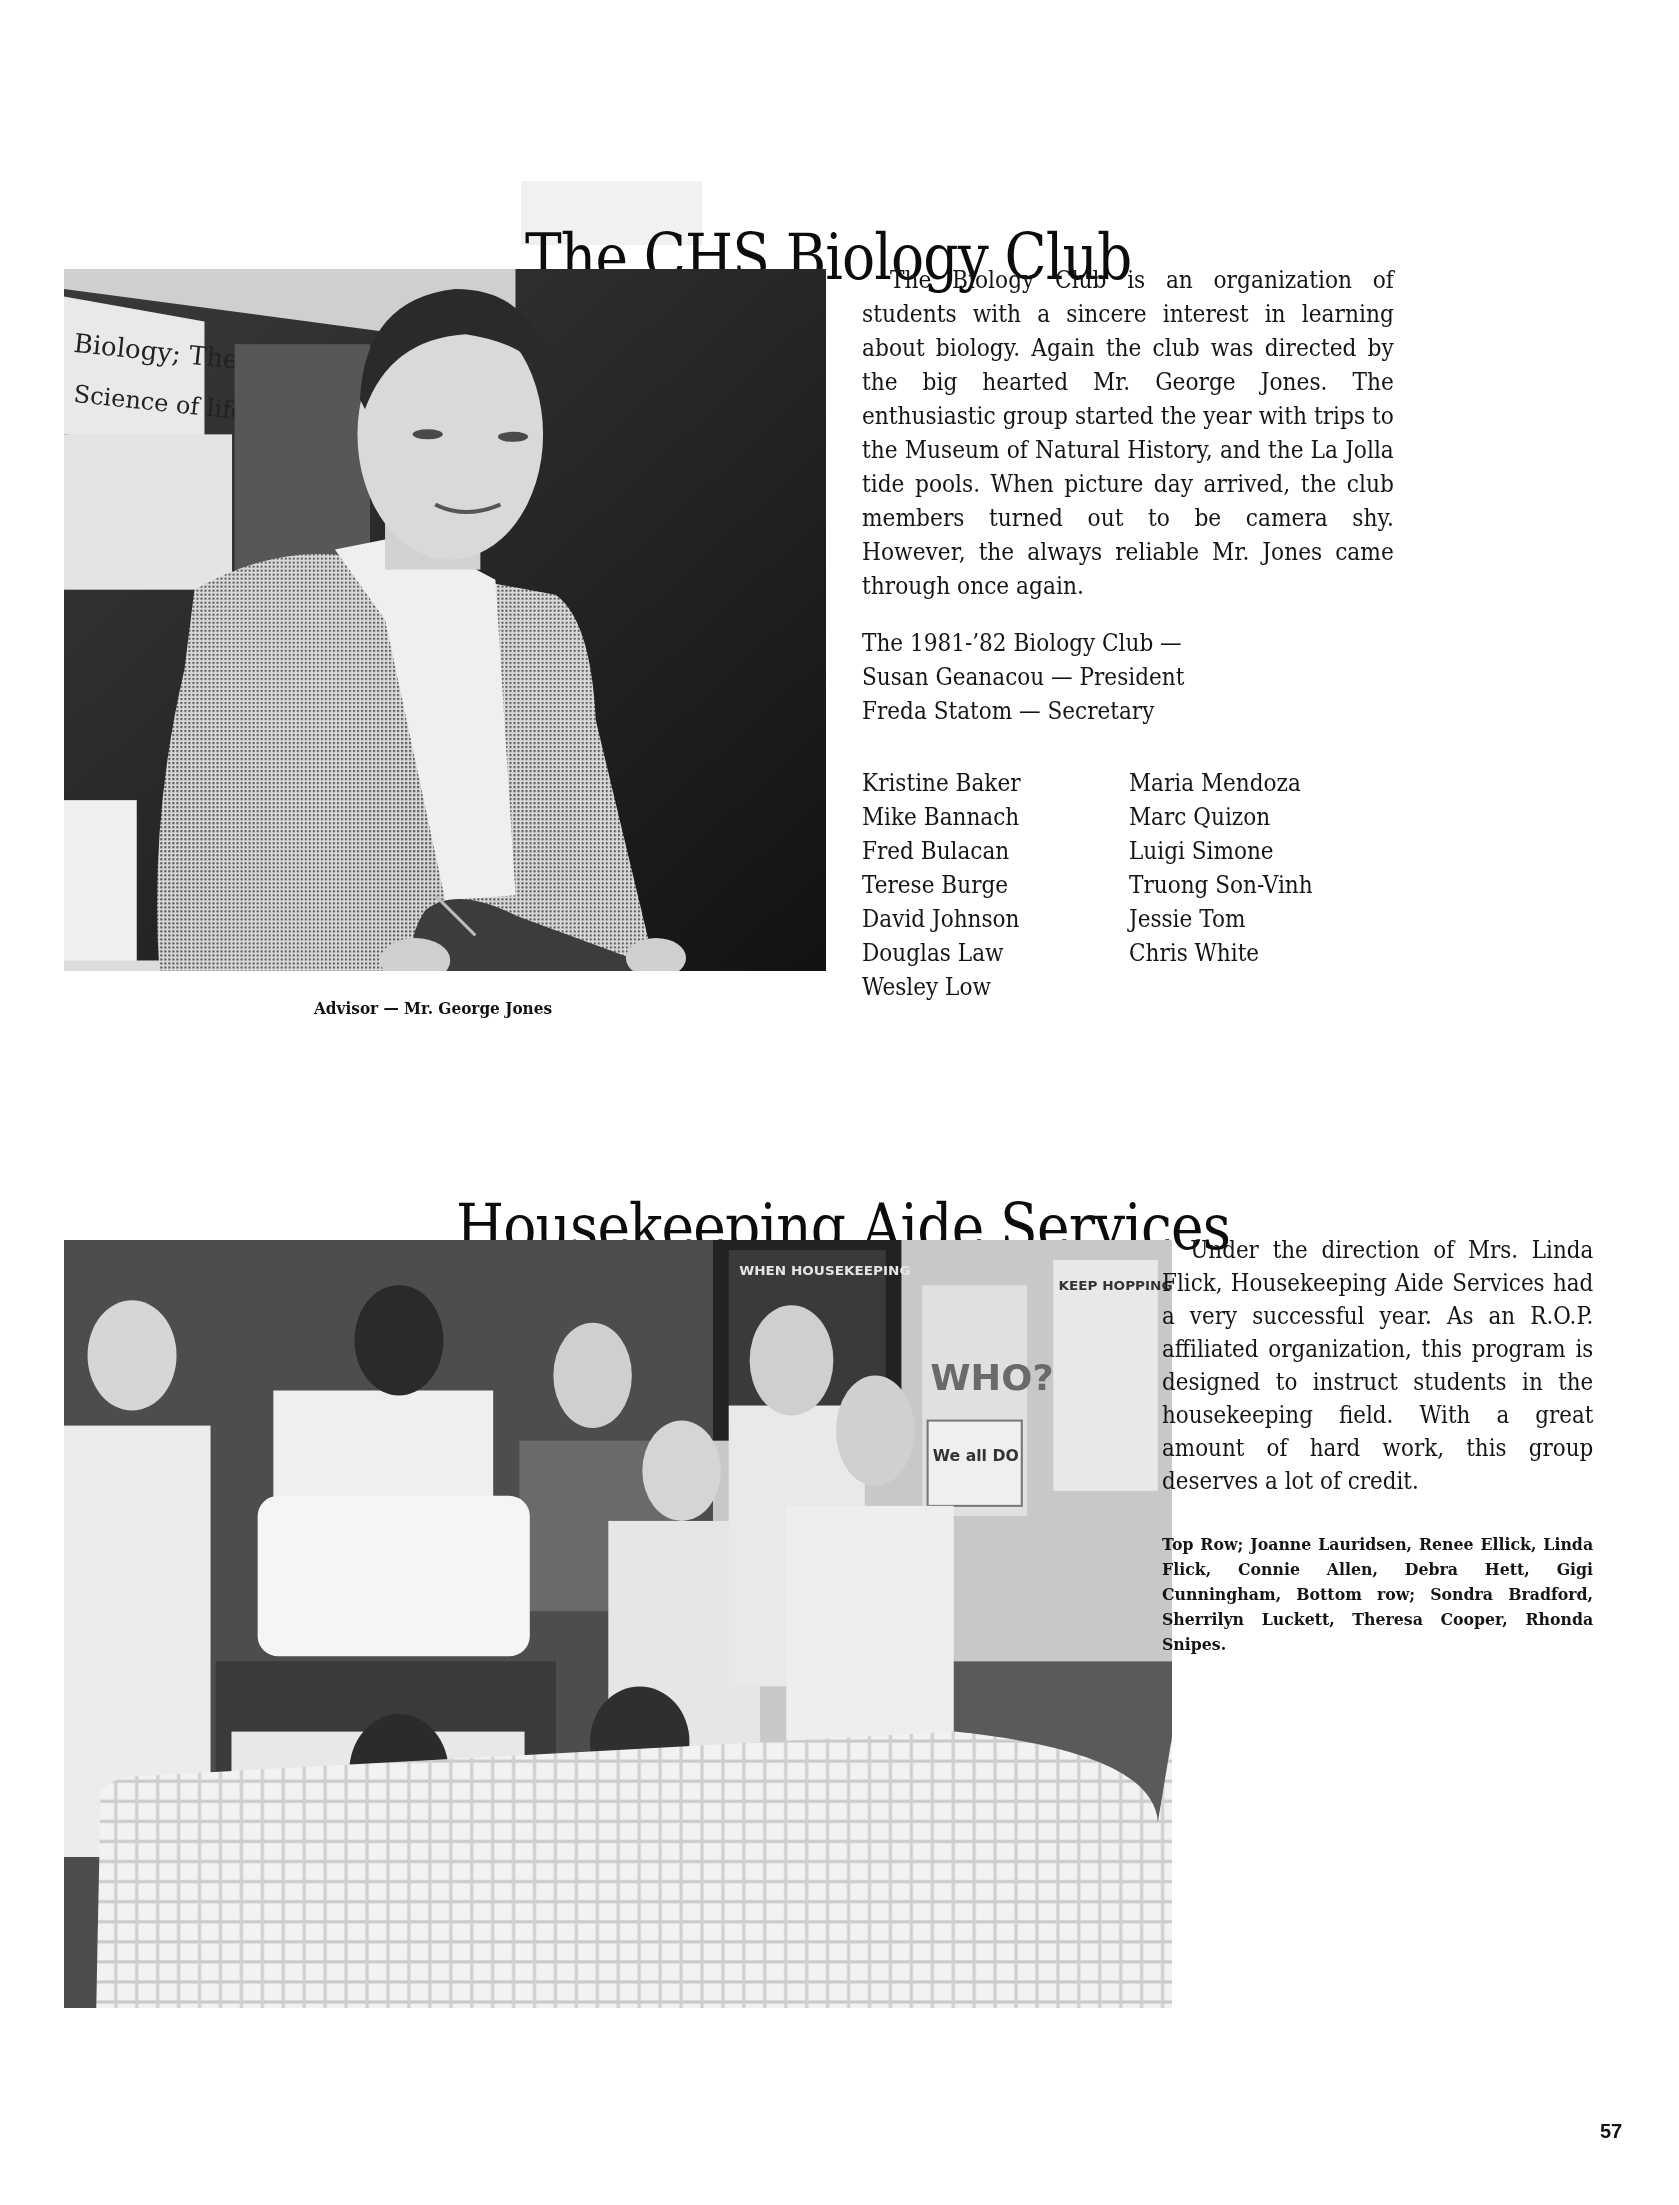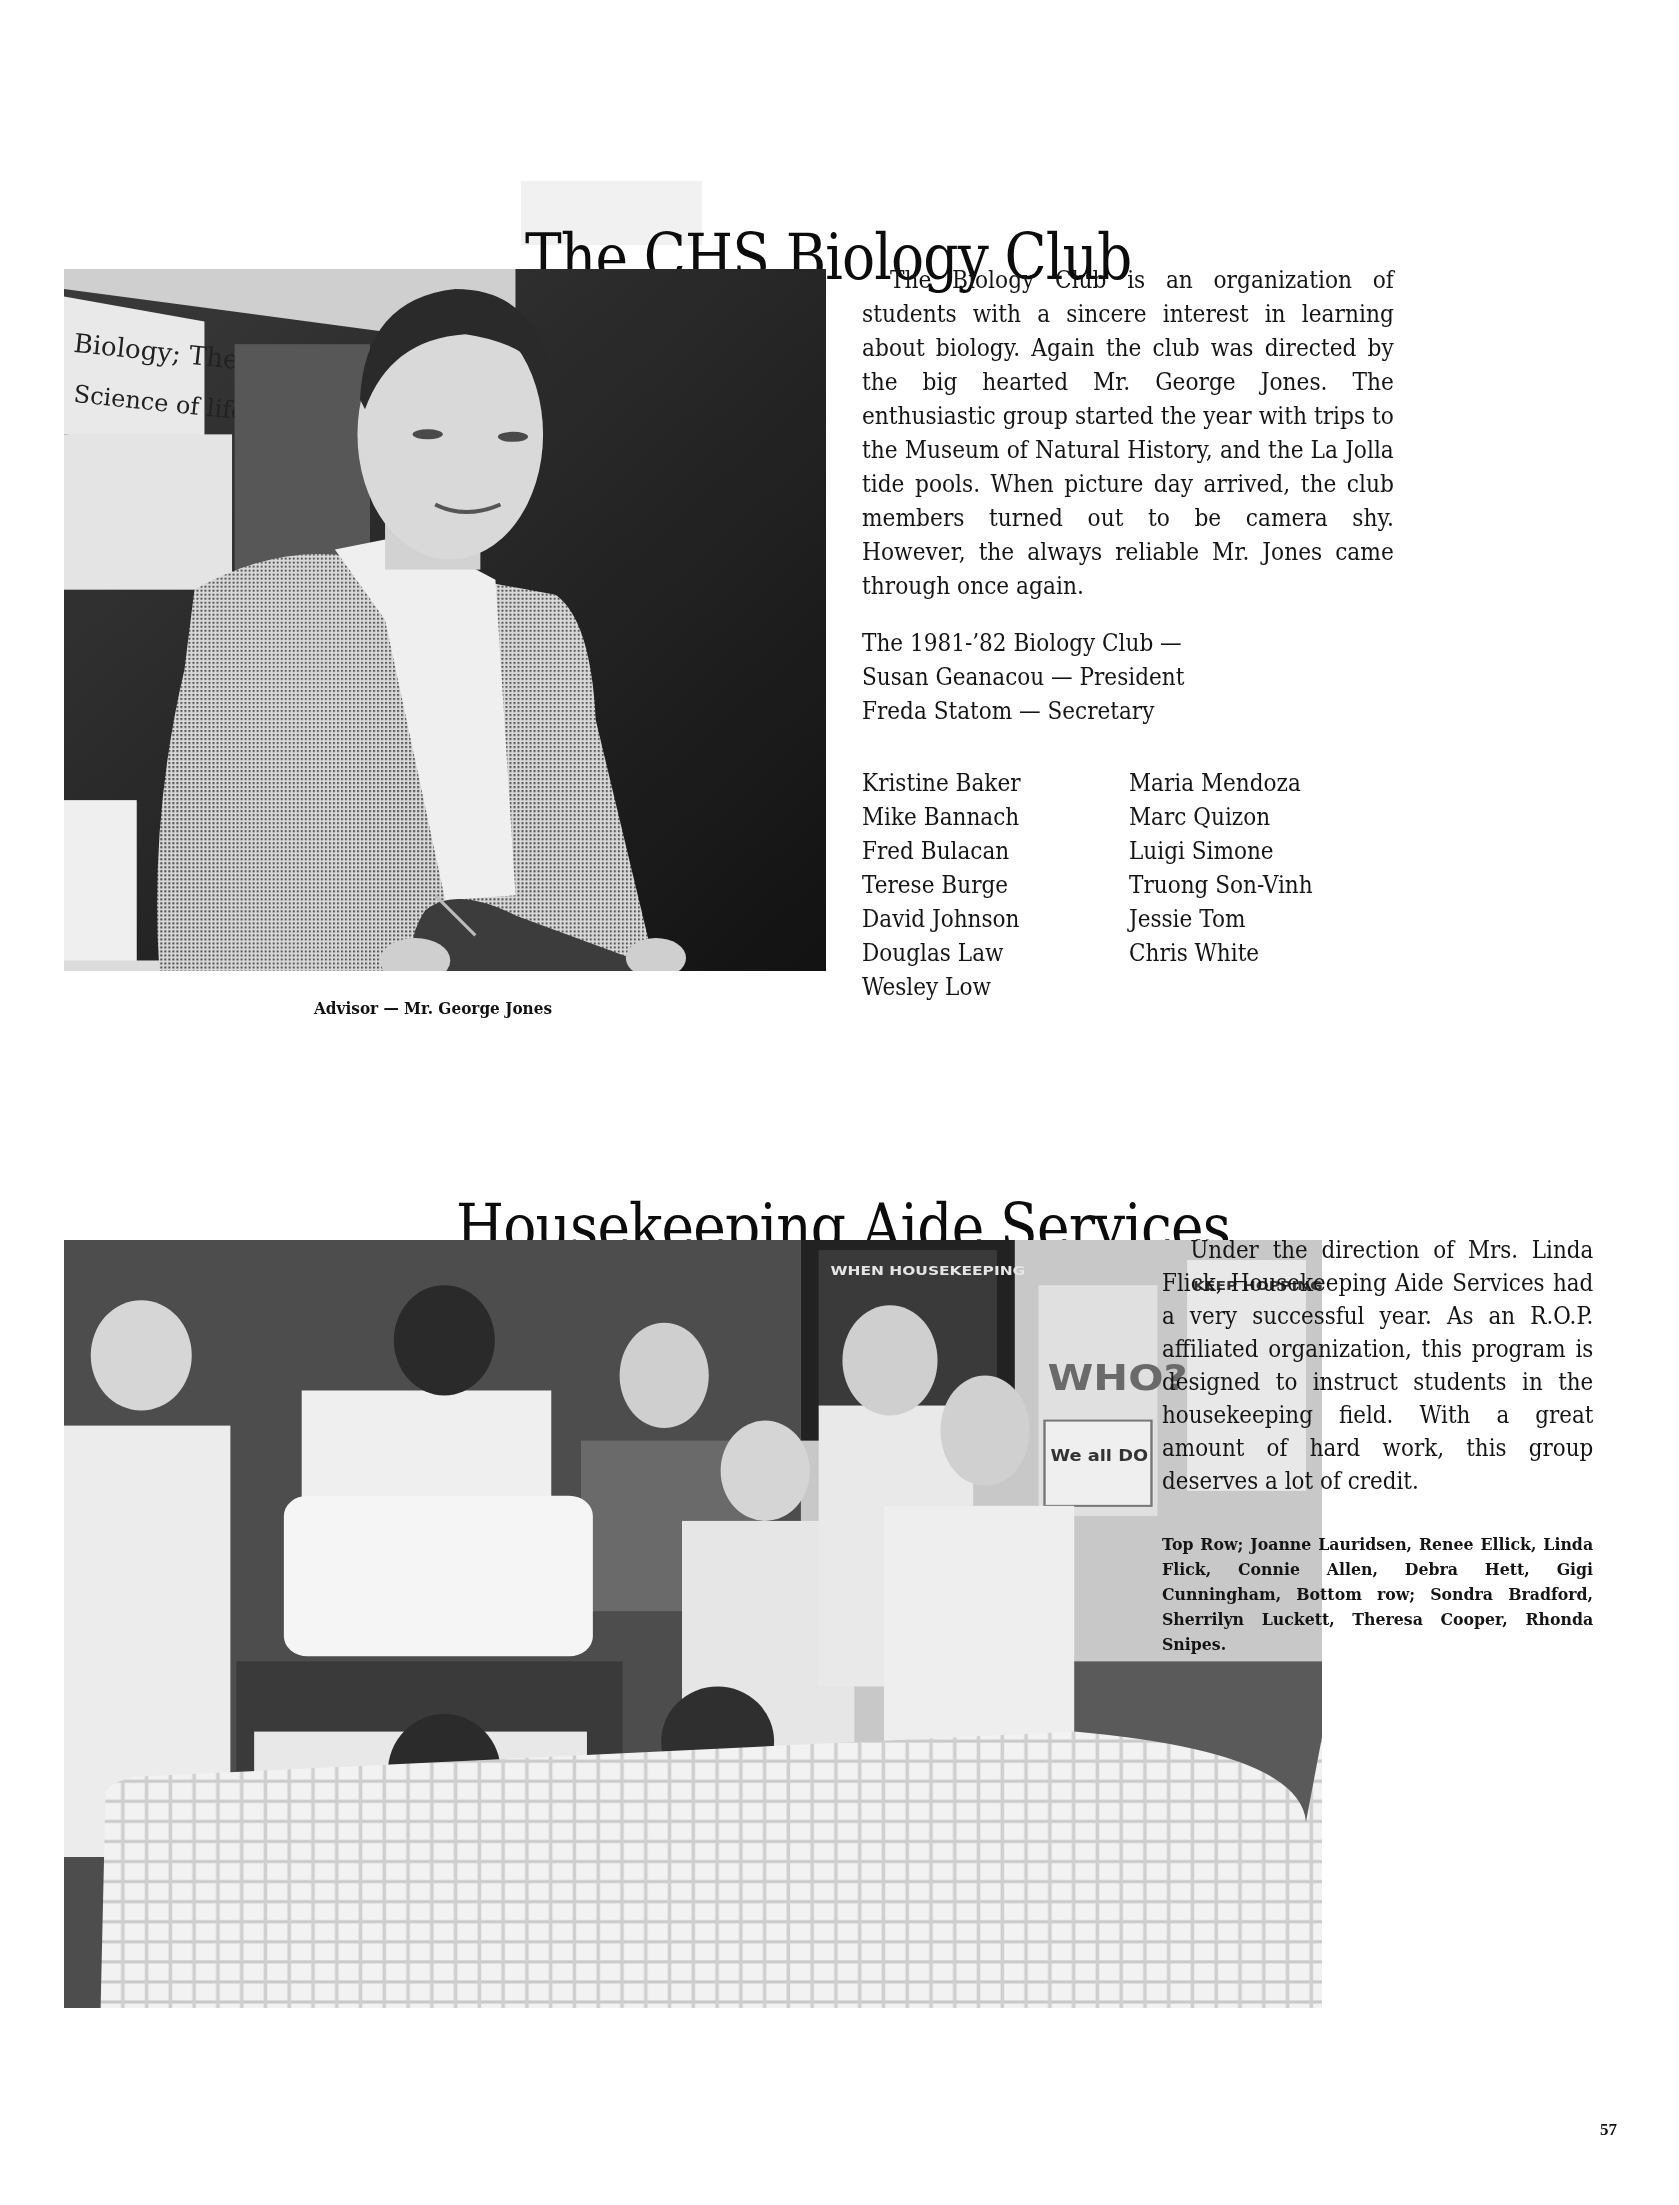--- a/index.html
+++ b/index.html
@@ -8,40 +8,40 @@
 
   
   .heading { position:absolute; font-family:"DejaVu Serif", serif; font-weight:normal; color:#0c0c0c; white-space:nowrap; letter-spacing:-1px; transform-origin:left top; }
   #bio-title { left:525px; top:177px; font-size:64px; transform:scaleX(0.86); }
   #hk-title  { left:456px;  top:1147px; font-size:64px; transform:scaleX(0.86); }
   #bio-title-bg { left:521px; top:181px; width:181px; height:64px; background:#f1f1f1; }
 
   
   .photo { position:absolute; overflow:hidden; background:#2a2a2a; }
   #bio-photo { left:64px; top:269px; width:762px; height:702px; }
-  #hk-photo  { left:64px; top:1240px; width:1258px; height:768px; }
+  #hk-photo  { left:64px; top:1240px; width:1108px; height:768px; }
   .photo svg { display:block; width:100%; height:100%; }
 
   
   .body-text { position:absolute; font-family:"DejaVu Serif", serif; font-size:24px; line-height:34px; text-align:justify; color:#151515; transform-origin:left top; }
   .body-text p { margin:0; text-indent:31px; }
   #bio-body { left:862px; top:263px; width:587px; transform:scaleX(0.906); }
 
   .plain-lines { position:absolute; font-family:"DejaVu Serif", serif; font-size:24px; line-height:34px; color:#151515; white-space:nowrap; transform-origin:left top; transform:scaleX(0.9); }
   .plain-lines div { height:34px; }
   #bio-officers { left:862px; top:626px; }
   #bio-members-left { left:862px; top:766px; }
   #bio-members-right { left:1129px; top:766px; }
 
   #advisor-caption { left:314px; top:998px; font-family:"DejaVu Serif", serif; font-size:17px; font-weight:bold; color:#111; white-space:nowrap; transform:scaleX(0.9); transform-origin:left top; }
 
   #hk-body { left:1162px; top:1234px; width:474px; font-size:23.6px; line-height:33px; transform:scaleX(0.91); }
   #hk-caption { position:absolute; left:1162px; top:1532px; width:479px; font-family:"DejaVu Serif", serif; font-size:17.5px; line-height:25px; font-weight:bold; text-align:justify; color:#141414; transform:scaleX(0.9); transform-origin:left top; }
 
-  #page-number { left:1600px; top:2120px; font-family:Liberation Serif, serif; font-weight:bold; font-size:17px; color:#111; }
+  #page-number { left:1600px; top:2120px; font-family:Liberation Sans, sans-serif; font-weight:bold; font-size:20px; color:#111; }
 </style>
 </head>
 <body>
 
 <div id="bio-title-bg" class="abs"></div>
 <h1 id="bio-title" class="heading">The CHS Biology Club</h1>
 
 <div id="bio-photo" class="photo">
   <svg viewBox="0 0 1519 1401" preserveAspectRatio="none">
     <defs>

